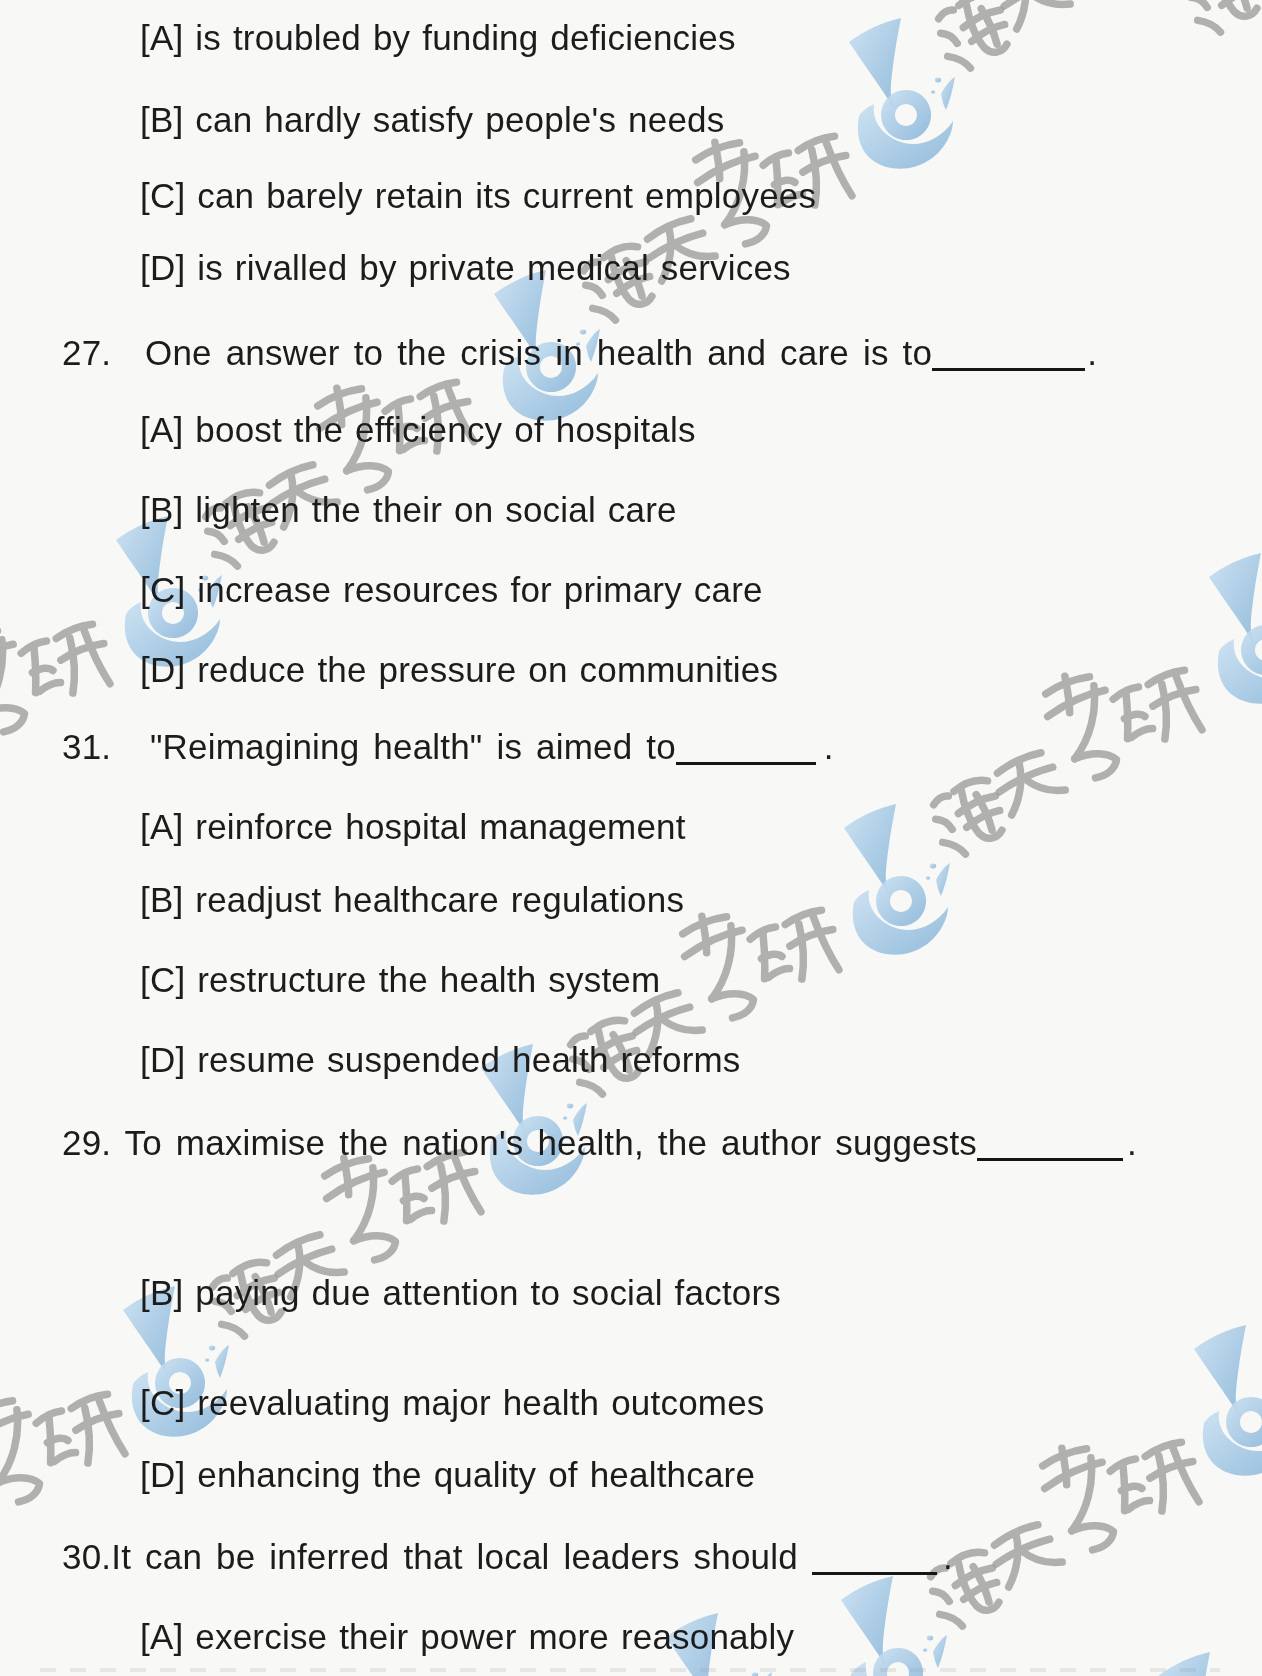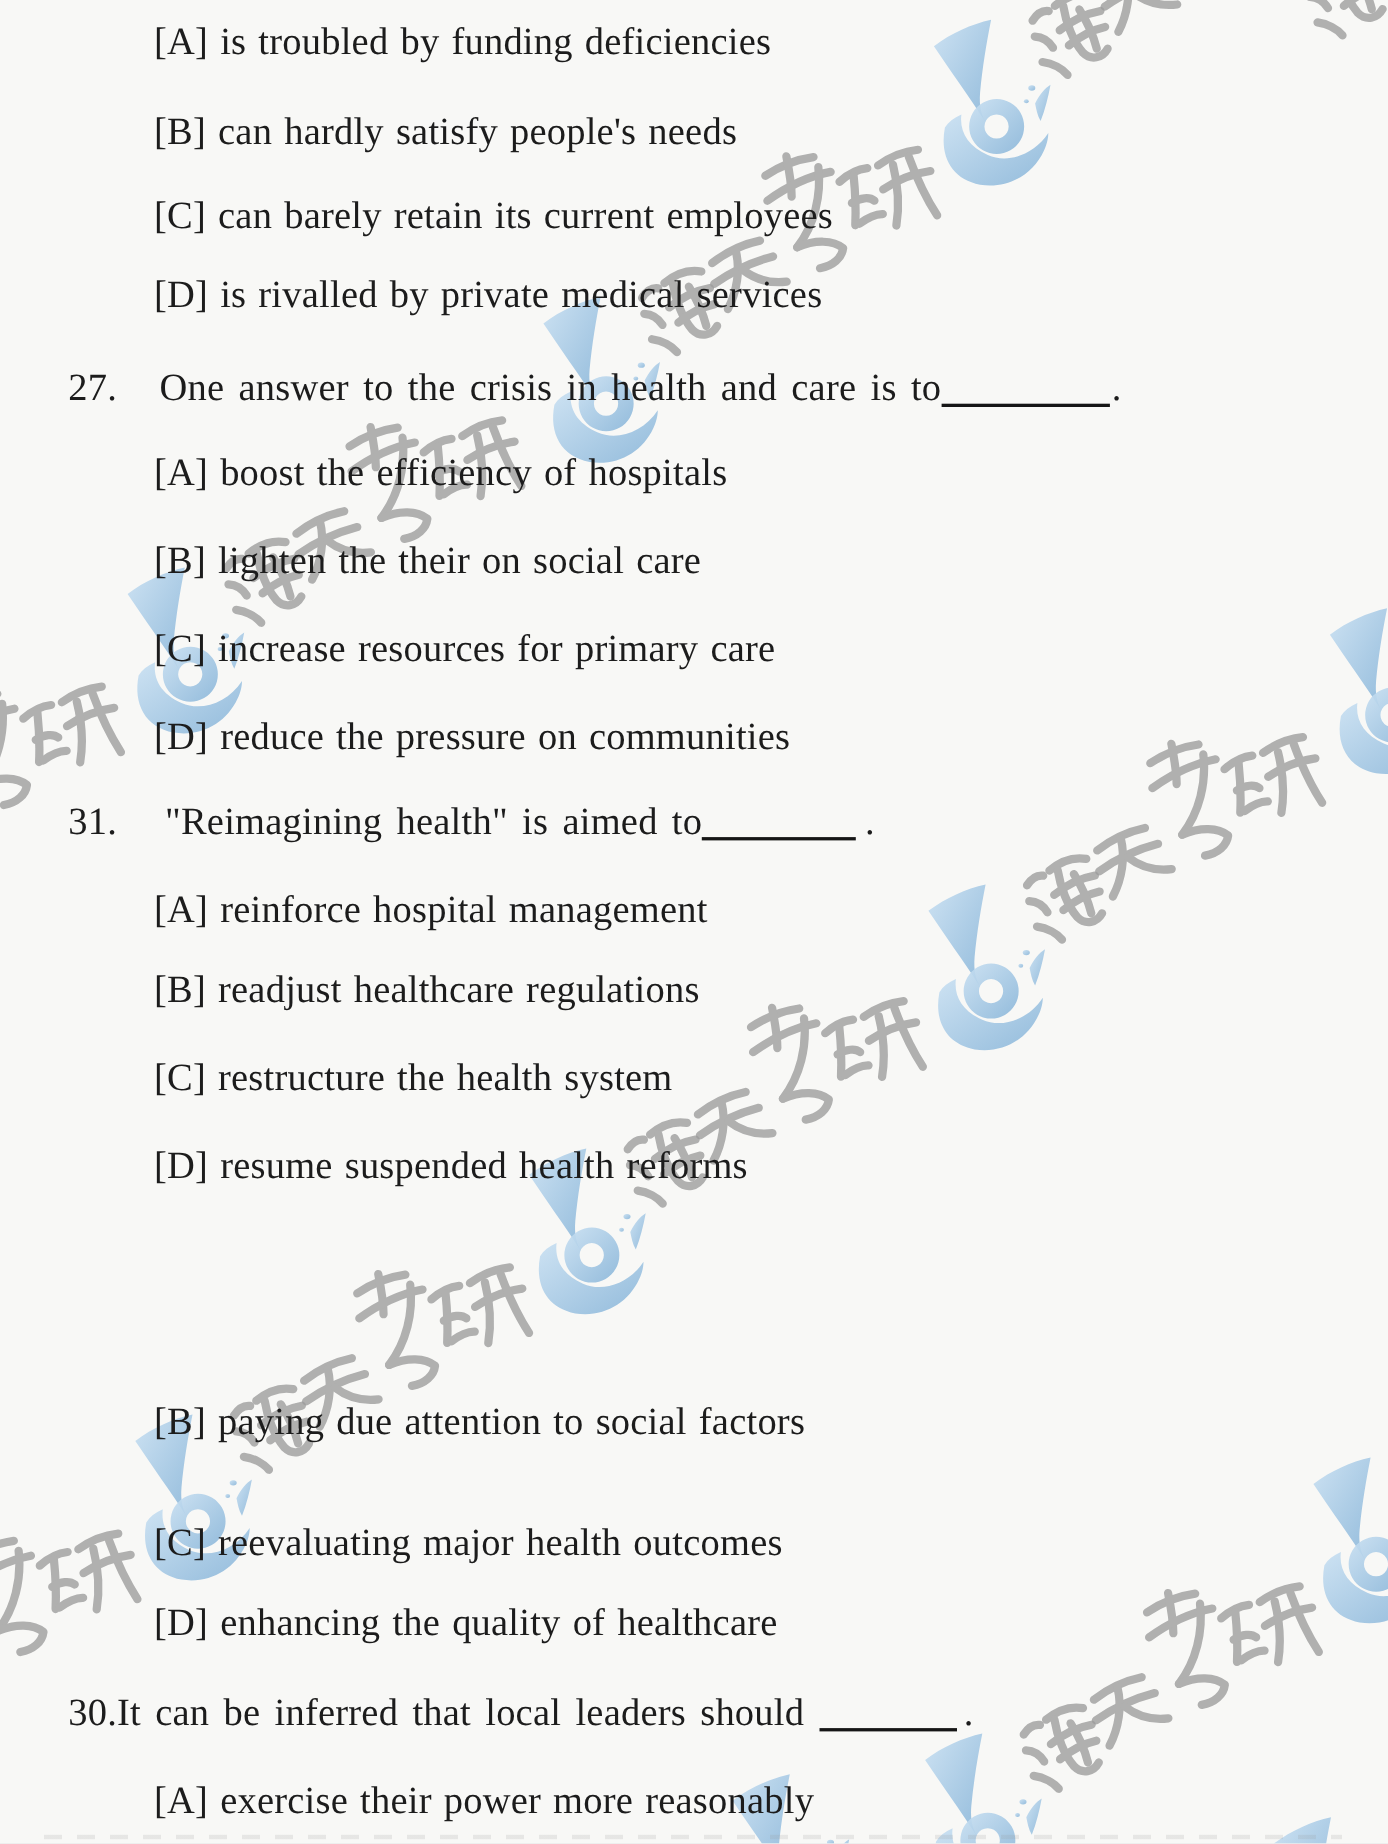--- a/index.html
+++ b/index.html
@@ -1,21 +1,21 @@
 <!DOCTYPE html>
 <html style="--bg: #f8f8f6; --ink: #1c1c1c; --blank: #161616; --wm-blue-light: #c9e0f2; --wm-blue-dark: #8ab6d9; --wm-gray: #9c9c9c;"><head>
 <meta charset="utf-8">
 <style>
   html,body{margin:0;padding:0;background:#e8e8e8;}
   .page{
     position:relative;
     width:1262px;height:1676px;
     background:var(--bg,#f8f8f6);
     overflow:hidden;
-    font-family:Liberation Serif, serif;
+    font-family:Liberation Sans, sans-serif;
     color:var(--ink,#1c1c1c);
   }
   .wm{position:absolute;left:0;top:0;z-index:0;pointer-events:none;}
   .wm-fill{fill:url(#wmblue);opacity:.92;}
   .wm-stroke{fill:none;stroke:var(--wm-gray,#9c9c9c);stroke-width:7.5;stroke-linecap:round;stroke-linejoin:round;opacity:.78;}
   .text-layer{position:absolute;inset:0;z-index:1;}
   .line{
     position:absolute;
     font-size:35px;line-height:44px;height:44px;
     white-space:nowrap;
@@ -149,20 +149,23 @@
     <div class="line option" style="top:648px">[D] reduce the pressure on communities</div>
 
     <div class="line qline" style="top:725px">
       <span class="qnum" style="width:88px">31.</span><span>"Reimagining health" is aimed to</span><span class="blank" style="width:140px"></span><span style="margin-left:8px">.</span>
     </div>
     <div class="line option" style="top:805px">[A] reinforce hospital management</div>
     <div class="line option" style="top:878px">[B] readjust healthcare regulations</div>
     <div class="line option" style="top:958px">[C] restructure the health system</div>
     <div class="line option" style="top:1038px">[D] resume suspended health reforms</div>
 
+    <div class="line qline" style="top:1121px">
+      <span>29. To maximise the nation's health, the author suggests</span><span class="blank" style="width:146px"></span><span style="margin-left:4px">.</span>
+    </div>
     <div class="line option" style="top:1271px">[B] paying due attention to social factors</div>
     <div class="line option" style="top:1381px">[C] reevaluating major health outcomes</div>
     <div class="line option" style="top:1453px">[D] enhancing the quality of healthcare</div>
 
     <div class="line qline" style="top:1535px">
       <span>30.It can be inferred that local leaders should</span><span class="blank" style="width:125px;margin-left:14px"></span><span style="margin-left:6px">.</span>
     </div>
     <div class="line option" style="top:1615px">[A] exercise their power more reasonably</div>
 
   </div>

